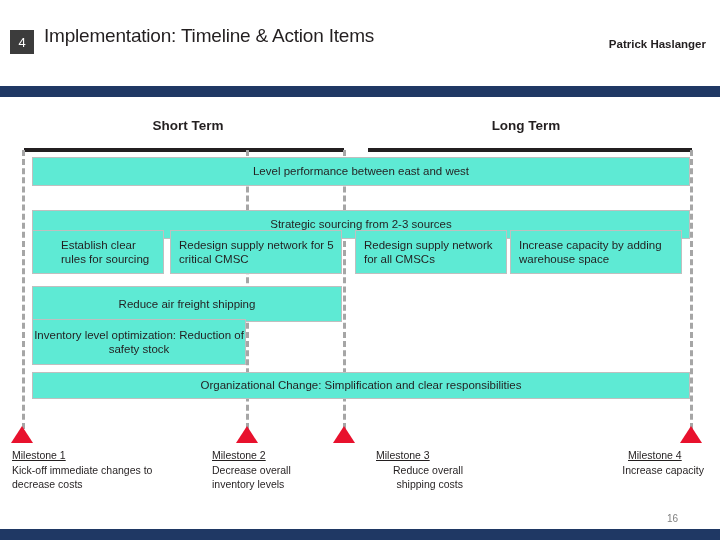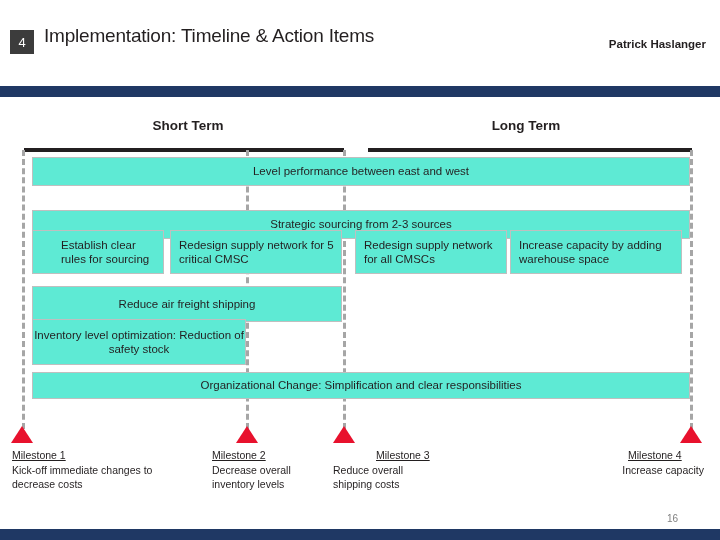--- a/index.html
+++ b/index.html
@@ -191,20 +191,20 @@
 <div class="milestone-marker" style="left:11px; top:426px;"></div>
 <div class="milestone-title" style="left:12px; top:449px;">Milestone 1</div>
 <div class="milestone-desc" style="left:12px; top:464px; width:180px;">Kick-off immediate changes to decrease costs</div>
 
 <div class="milestone-marker" style="left:236px; top:426px;"></div>
 <div class="milestone-title" style="left:212px; top:449px;">Milestone 2</div>
 <div class="milestone-desc" style="left:212px; top:464px; width:110px;">Decrease overall inventory levels</div>
 
 <div class="milestone-marker" style="left:333px; top:426px;"></div>
 <div class="milestone-title" style="left:333px; top:449px;padding-left:43px;">Milestone 3</div>
-<div class="milestone-desc" style="left:333px; top:464px; width:110px;">Reduce overall shipping costs</div>
+<div class="milestone-desc" style="left:353px; top:464px; width:110px;text-align:right;">Reduce overall shipping costs</div>
 
 <div class="milestone-marker" style="left:680px; top:426px;"></div>
 <div class="milestone-title" style="left:628px; top:449px;">Milestone 4</div>
 <div class="milestone-desc" style="left:604px; top:464px; width:100px; text-align:right;">Increase capacity</div>
 
 <div class="page-number">16</div>
 <div class="footer-rule"></div>
 
 </body></html>

